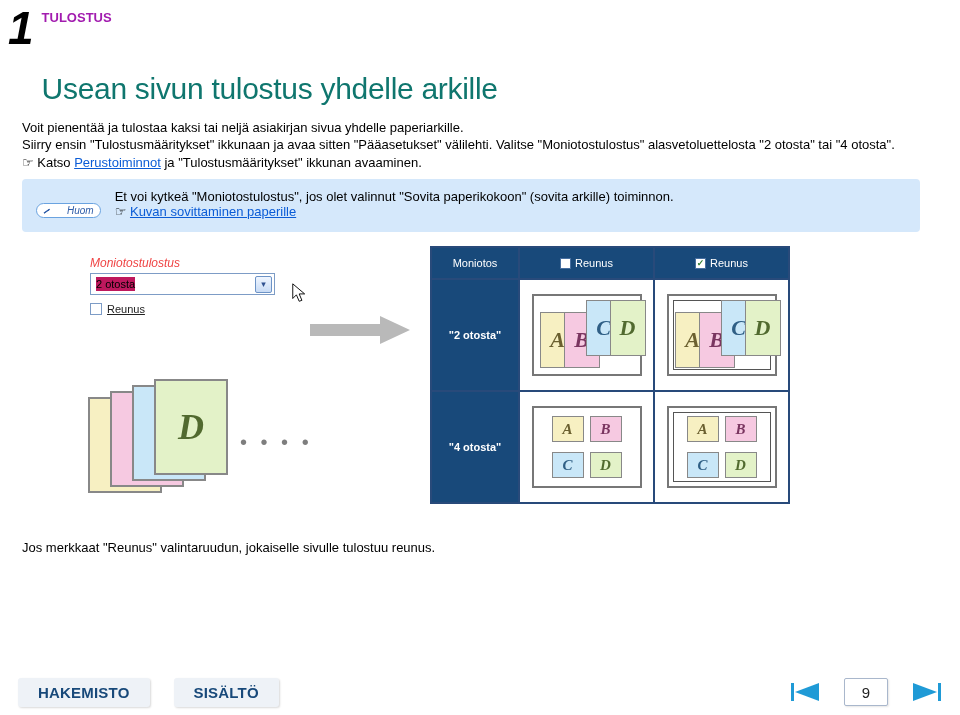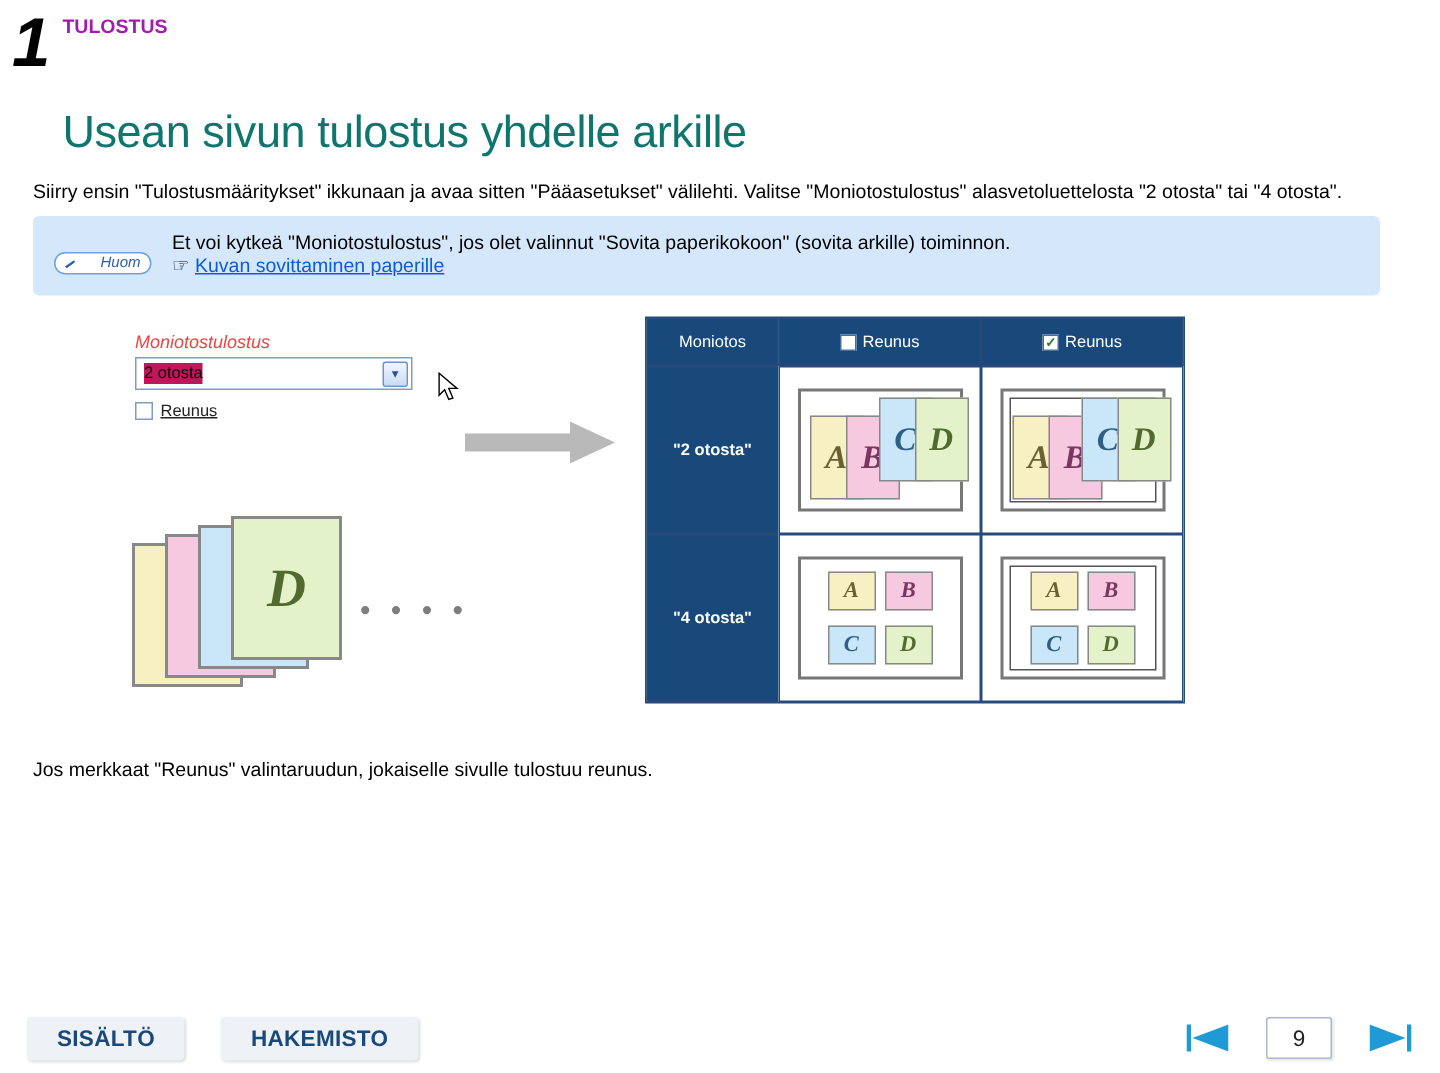--- a/index.html
+++ b/index.html
@@ -266,21 +266,26 @@
 
 <div class="topbar">
   <div class="chapter-num">1</div>
   <div class="title-block">
     <div class="category">TULOSTUS</div>
     <div class="page-title">Usean sivun tulostus yhdelle arkille</div>
   </div>
 </div>
 
 <div class="body-text">
+  <p>Voit pienentää ja tulostaa kaksi tai neljä asiakirjan sivua yhdelle paperiarkille.</p>
   <p>Siirry ensin "Tulostusmääritykset" ikkunaan ja avaa sitten "Pääasetukset" välilehti. Valitse "Moniotostulostus" alasvetoluettelosta "2 otosta" tai "4 otosta".</p>
+  <p>
+    <span class="hand">☞</span>
+    <span>Katso </span><a>Perustoiminnot</a><span> ja "Tulostusmääritykset" ikkunan avaaminen.</span>
+  </p>
 </div>
 
 <div class="note-box">
   <span class="note-badge">
     <span class="pencil"></span>
     <span>Huom</span>
   </span>
   <div>
     <div>Et voi kytkeä "Moniotostulostus", jos olet valinnut "Sovita paperikokoon" (sovita arkille) toiminnon.</div>
     <div>
@@ -372,22 +377,22 @@
           <div class="tile ts D fd">D</div>
         </div>
       </div>
     </div>
   </div>
 </div>
 
 <div class="footer-text">Jos merkkaat "Reunus" valintaruudun, jokaiselle sivulle tulostuu reunus.</div>
 
 <div class="bottom-nav">
+  <div class="nav-btn">HAKEMISTO</div>
   <div class="nav-btn">SISÄLTÖ</div>
-  <div class="nav-btn">HAKEMISTO</div>
   <div class="nav-spacer"></div>
   <div class="nav-arrow">
     <svg viewBox="0 0 28 24">
         <polygon points="28,3 28,21 4,12" fill="#1f9ad6"></polygon>
         <rect x="0" y="3" width="3" height="18" fill="#1f9ad6"></rect>
       </svg>
   </div>
   <div class="page-num">9</div>
   <div class="nav-arrow">
     <svg viewBox="0 0 28 24">

